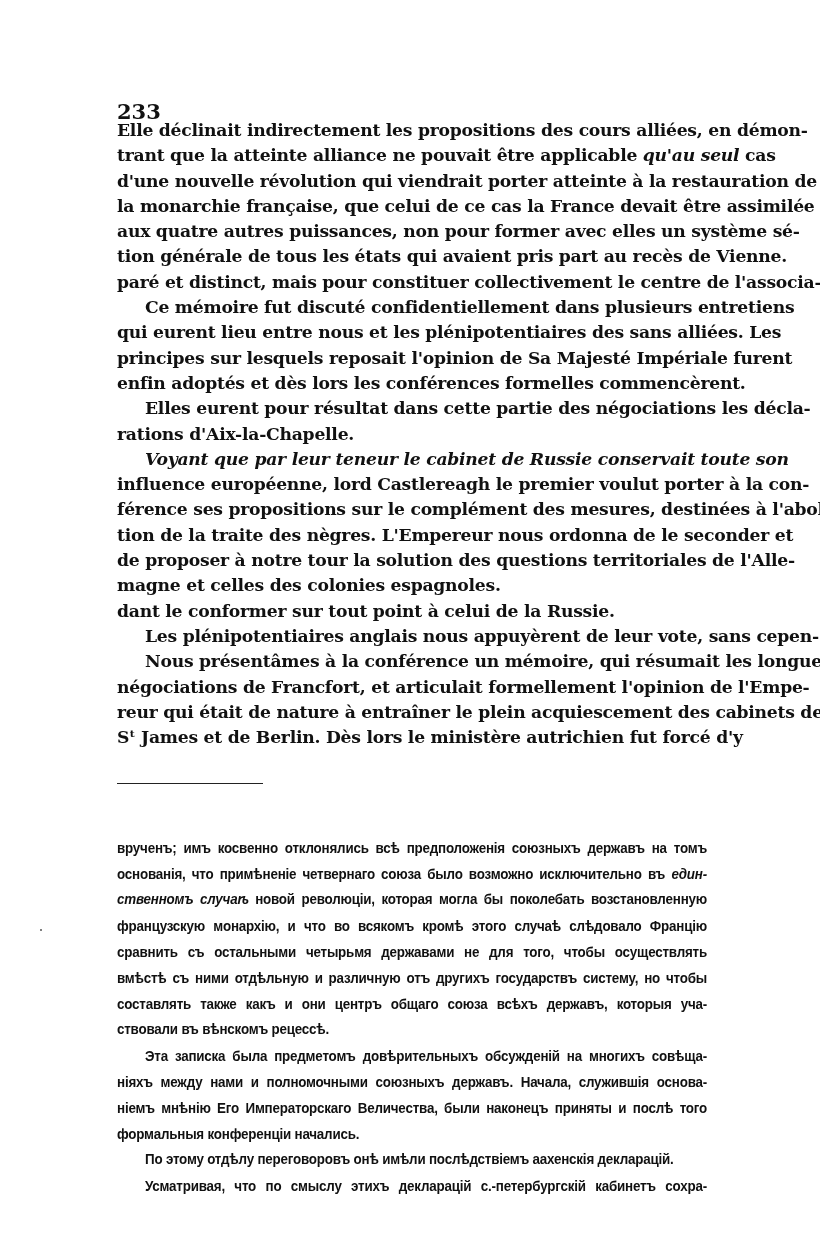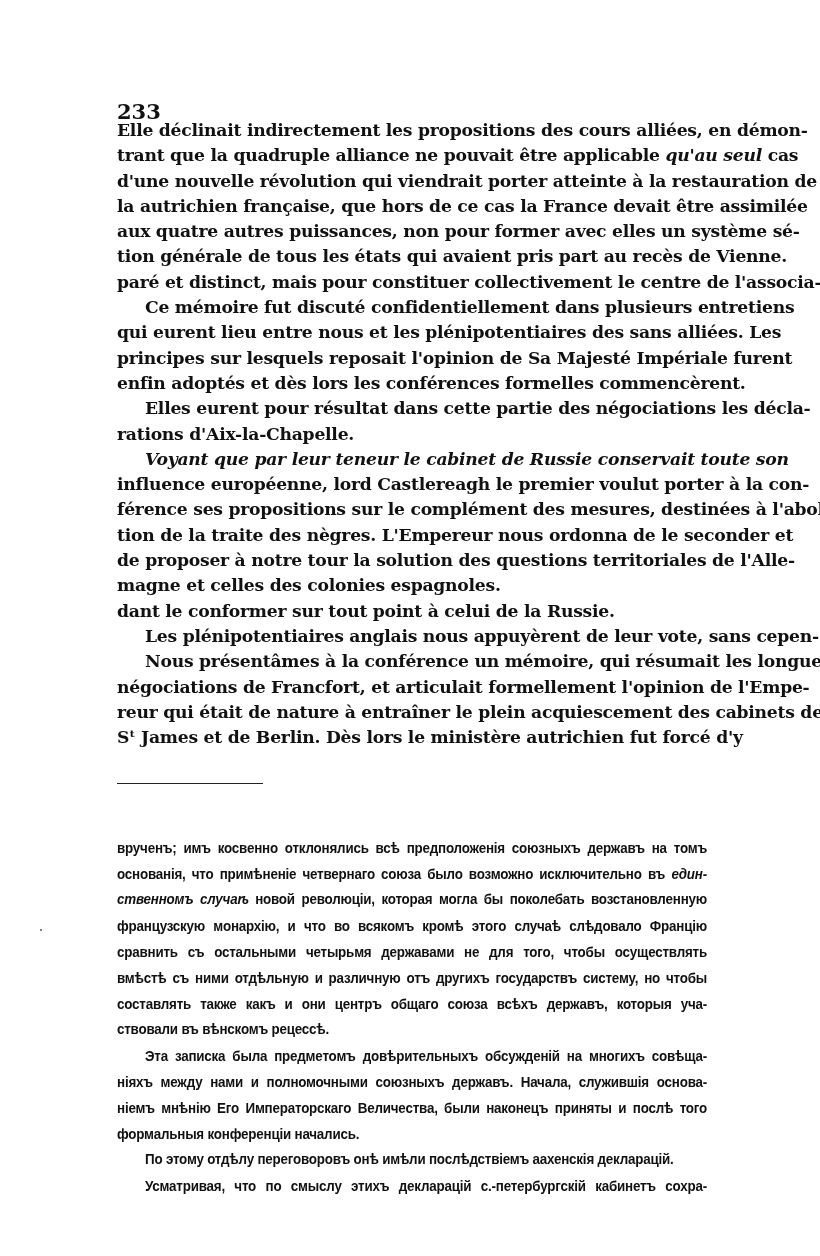--- a/index.html
+++ b/index.html
@@ -20,23 +20,23 @@
 </style>
 </head>
 <body>
 
 <div class="page">
   <div class="pagenum">233</div>
 
   <div class="main">
     <p>
         <span class="line">Elle déclinait indirectement les propositions des cours alliées, en démon-</span>
-        <span class="line"><span>trant que la quadruple alliance ne pouvait être applicable </span><em>qu'au seul</em><span> cas</span></span>
+        <span class="line"><span>trant que la atteinte alliance ne pouvait être applicable </span><em>qu'au seul</em><span> cas</span></span>
         <span class="line">d'une nouvelle révolution qui viendrait porter atteinte à la restauration de</span>
-        <span class="line">la autrichien française, que hors de ce cas la France devait être assimilée</span>
+        <span class="line">la monarchie française, que celui de ce cas la France devait être assimilée</span>
         <span class="line">aux quatre autres puissances, non pour former avec elles un système sé-</span>
         <span class="line last">tion générale de tous les états qui avaient pris part au recès de Vienne.</span>
         <span class="line">paré et distinct, mais pour constituer collectivement le centre de l'associa-</span>
       </p>
     <p class="indent" style="text-indent: 0px;">
         <span class="line" style="padding-left: 28px;">Ce mémoire fut discuté confidentiellement dans plusieurs entretiens</span>
         <span class="line">qui eurent lieu entre nous et les plénipotentiaires des sans alliées. Les</span>
         <span class="line">principes sur lesquels reposait l'opinion de Sa Majesté Impériale furent</span>
         <span class="line last">enfin adoptés et dès lors les conférences formelles commencèrent.</span>
       </p>

